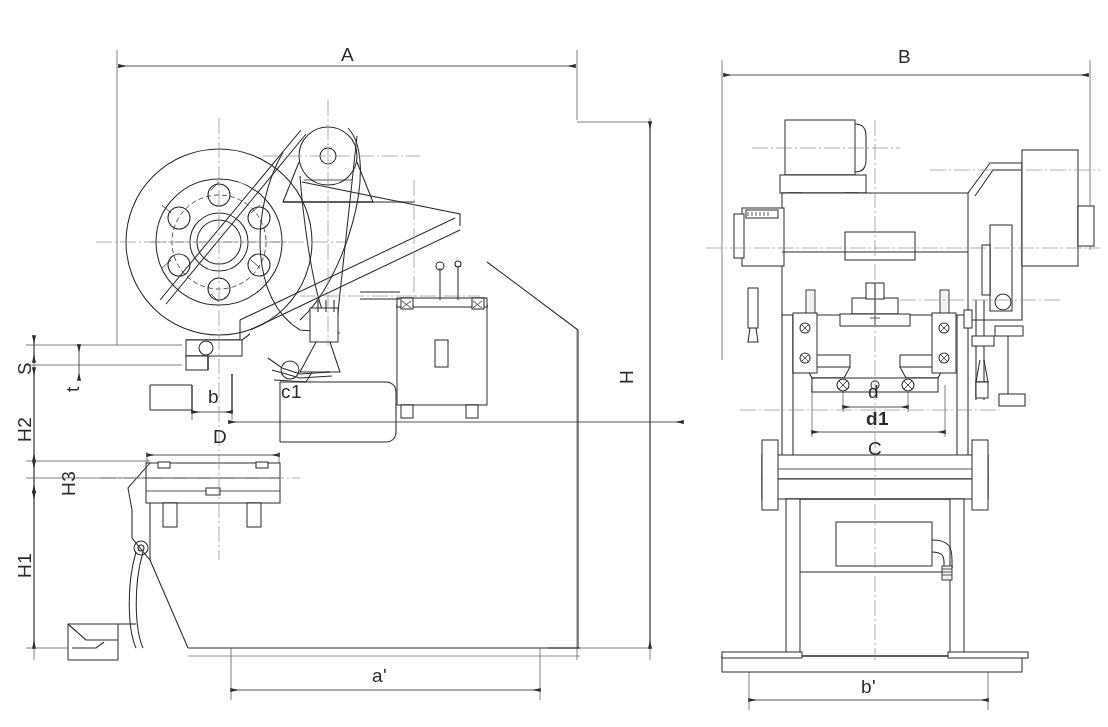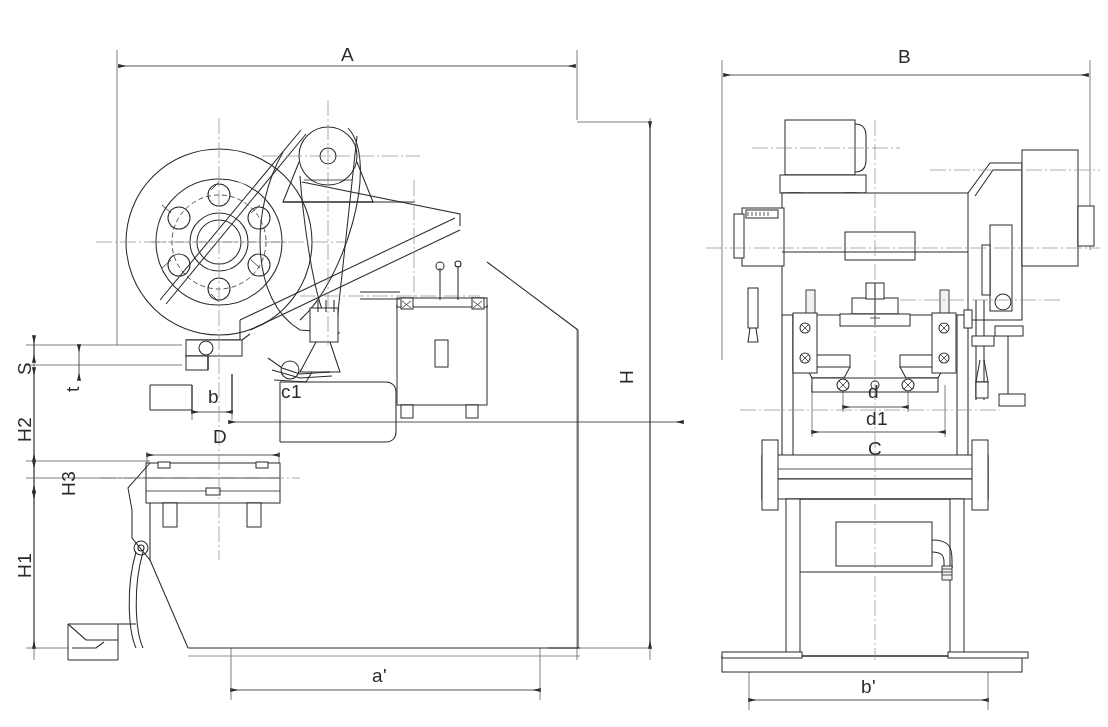--- a/index.html
+++ b/index.html
@@ -397,19 +397,19 @@
 <div class="lbl" style="left:208px;top:386px;">b</div>
 
 <div class="lbl" style="left:281px;top:381px;">c1</div>
 
 <div class="lbl" style="left:213px;top:426px;">D</div>
 
 <div class="lbl" style="left:372px;top:665px;">a'</div>
 
 <div class="lbl" style="left:868px;top:381px;">d</div>
 
-<div class="lbl" style="left:866px;top:408px;">d1</div>
+<div class="lbl" style="left:866px;top:408px;font-weight:bold;">d1</div>
 
 <div class="lbl" style="left:868px;top:438px;">C</div>
 
 <div class="lbl" style="left:861px;top:676px;">b'</div>
 
 </div>
 
 </body></html>

